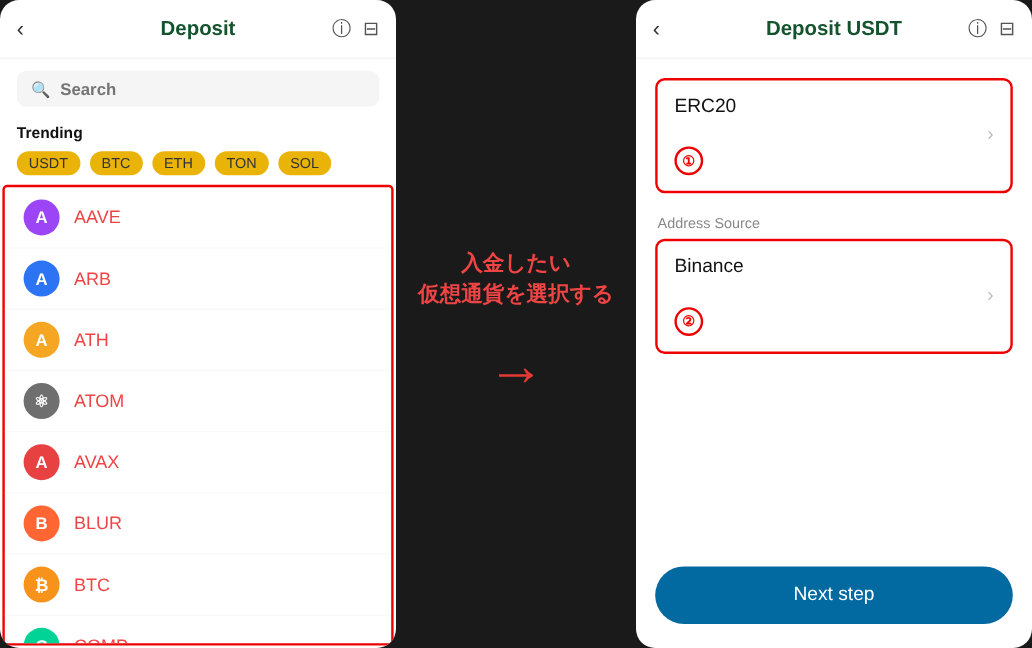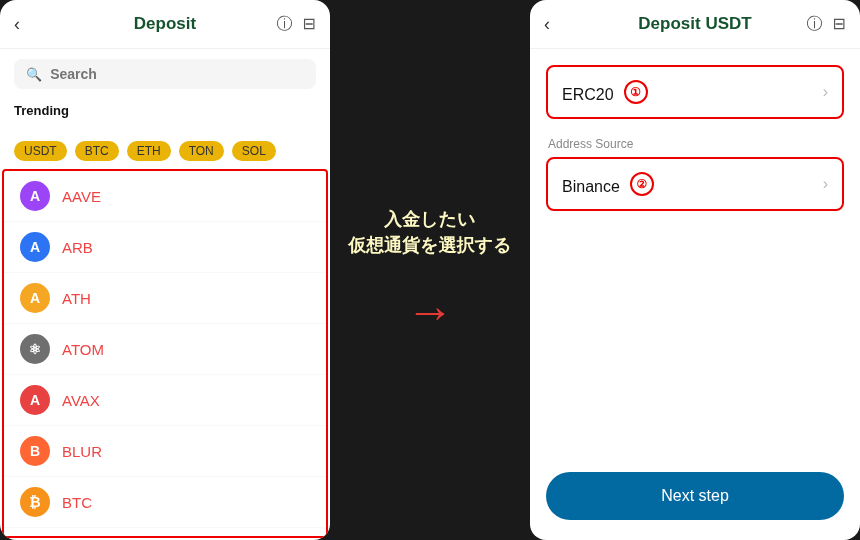--- a/index.html
+++ b/index.html
@@ -89,21 +89,21 @@
     }
 
     .trending-section {
       padding: 4px 14px 8px;
     }
 
     .trending-label {
       font-size: 13px;
       font-weight: 600;
       color: #111;
-      margin-bottom: 23px;
+      margin-bottom: 8px;
     }
 
     .trending-chips {
       display: flex;
       gap: 8px;
       flex-wrap: wrap;
     }
 
     .chip {
       background: #eab308;
@@ -157,21 +157,21 @@
     .middle-area {
       flex: 1;
       display: flex;
       flex-direction: column;
       align-items: center;
       justify-content: center;
       position: relative;
     }
 
     .annotation-text {
-      color: #fef9c3;
+      color: #ef4444;
       font-size: 18px;
       font-weight: bold;
       text-align: center;
       line-height: 1.4;
       margin-bottom: 20px;
     }
 
     .arrow {
       font-size: 48px;
       color: #e53935;
@@ -222,22 +222,23 @@
       color: #e00;
       display: flex;
       align-items: center;
       justify-content: center;
       font-size: 12px;
       font-weight: bold;
     }
 
     .select-row-left {
       display: flex;
-      align-items: flex-end;
-      gap: 10px;
+      align-items: flex-start;
+      gap: 24px;
+      flex-direction: column;
     }
 
     .chevron {
       color: #bbb;
       font-size: 16px;
     }
 
     .form-area {
       flex: 1;
       padding: 16px 16px 0;

